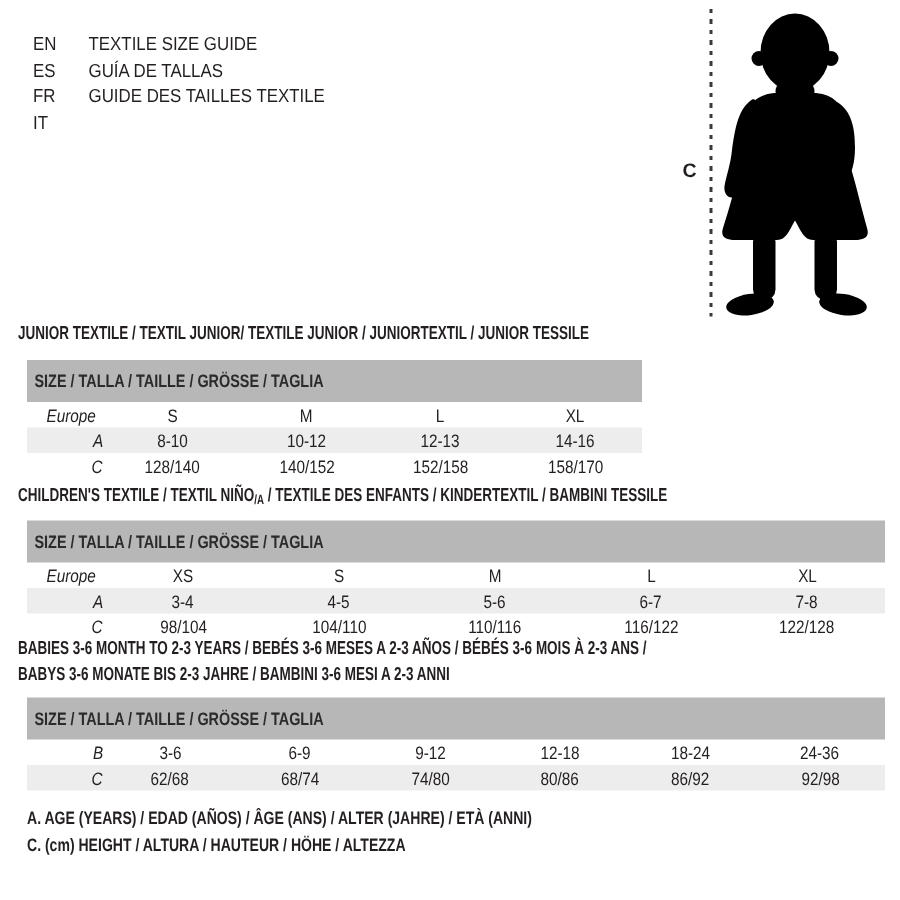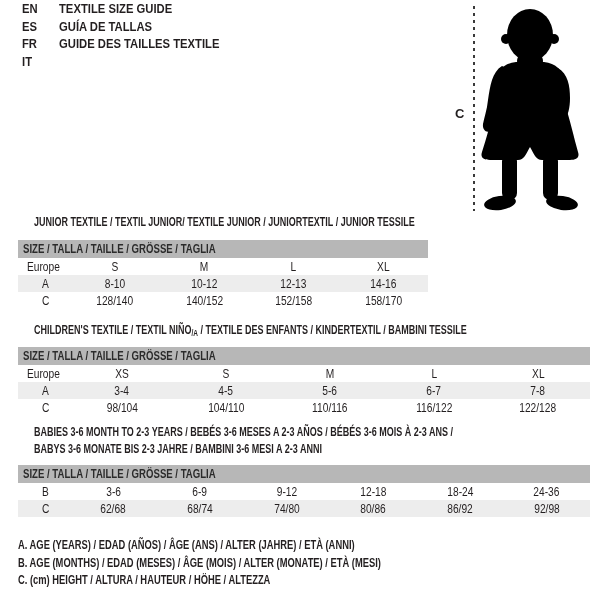--- a/index.html
+++ b/index.html
@@ -7,45 +7,45 @@
     width:600px;height:600px;background:#ffffff;position:relative;
     font-family:"Liberation Sans", sans-serif;color:#231f20;overflow:hidden;
   }
   .abs{position:absolute;}
   
   .cond{display:inline-block;transform:scaleX(0.78);transform-origin:0 50%;white-space:nowrap;}
   .condc{display:inline-block;transform:scaleX(0.85);transform-origin:50% 50%;white-space:nowrap;}
   .condl{display:inline-block;transform:scaleX(0.85);transform-origin:0 50%;white-space:nowrap;}
 
   
-  .lang{left:22px;top:1px;font-weight:bold;font-size:12.5px;line-height:17.6px;}
+  .lang{left:22px;top:21px;font-weight:normal;font-size:12.5px;line-height:17.6px;}
   .lang-row{display:flex;}
   .lang-code{flex:0 0 37px;}
   .lang-code .cond, .lang-label .cond{transform:scaleX(0.9);}
 
   
   .measure-line{left:473px;top:6px;width:2px;height:205px;
     background:repeating-linear-gradient(to bottom,#3a3a3a 0 3px,transparent 3px 7px);}
   .measure-label{left:455px;top:106px;font-weight:bold;font-size:13px;}
 
   
-  .tbl-title{left:34px;font-weight:bold;font-size:12.5px;line-height:17px;}
+  .tbl-title{left:12px;font-weight:bold;font-size:12.5px;line-height:17px;}
   .tbl-title .cond{transform:scaleX(0.72);}
   .subsc{font-size:9px;vertical-align:-2px;}
 
   
   .tbl{left:18px;font-size:12px;}
   .w-junior{width:410px;}
   .w-wide{width:572px;}
-  .band{height:18px;background:#b7b7b7;display:flex;align-items:center;
+  .band{height:28px;background:#b7b7b7;display:flex;align-items:center;
     padding-left:5px;box-sizing:border-box;font-weight:bold;color:#2b2b2b;}
   .band .cond{transform:scaleX(0.8);}
   .trow{height:17px;display:flex;align-items:center;}
   .trow.stripe{background:#ededed;}
-  .tlabel{flex:0 0 52px;padding-left:5px;box-sizing:border-box;text-align:center;}
+  .tlabel{flex:0 0 52px;padding-left:5px;box-sizing:border-box;text-align:right;font-style:italic;}
   .tcell{flex:1;text-align:center;}
 
   
   .footnotes{left:18px;top:537px;font-weight:bold;font-size:12px;line-height:17.5px;}
   .footnotes .cond{transform:scaleX(0.78);}
 
   .baby{left:478px;top:6px;}
 </style>
 </head>
 <body>
@@ -173,15 +173,14 @@
     <div class="tcell"><span class="condc">68/74</span></div>
     <div class="tcell"><span class="condc">74/80</span></div>
     <div class="tcell"><span class="condc">80/86</span></div>
     <div class="tcell"><span class="condc">86/92</span></div>
     <div class="tcell"><span class="condc">92/98</span></div>
   </div>
 </div>
 
 <div class="footnotes abs">
   <div><span class="cond">A. AGE (YEARS) / EDAD (AÑOS) / ÂGE (ANS) / ALTER (JAHRE) / ETÀ (ANNI)</span></div>
-  <div><span class="cond">B. AGE (MONTHS) / EDAD (MESES) / ÂGE (MOIS) / ALTER (MONATE) / ETÀ (MESI)</span></div>
   <div><span class="cond">C. (cm) HEIGHT / ALTURA / HAUTEUR / HÖHE / ALTEZZA</span></div>
 </div>
 
 </body></html>

